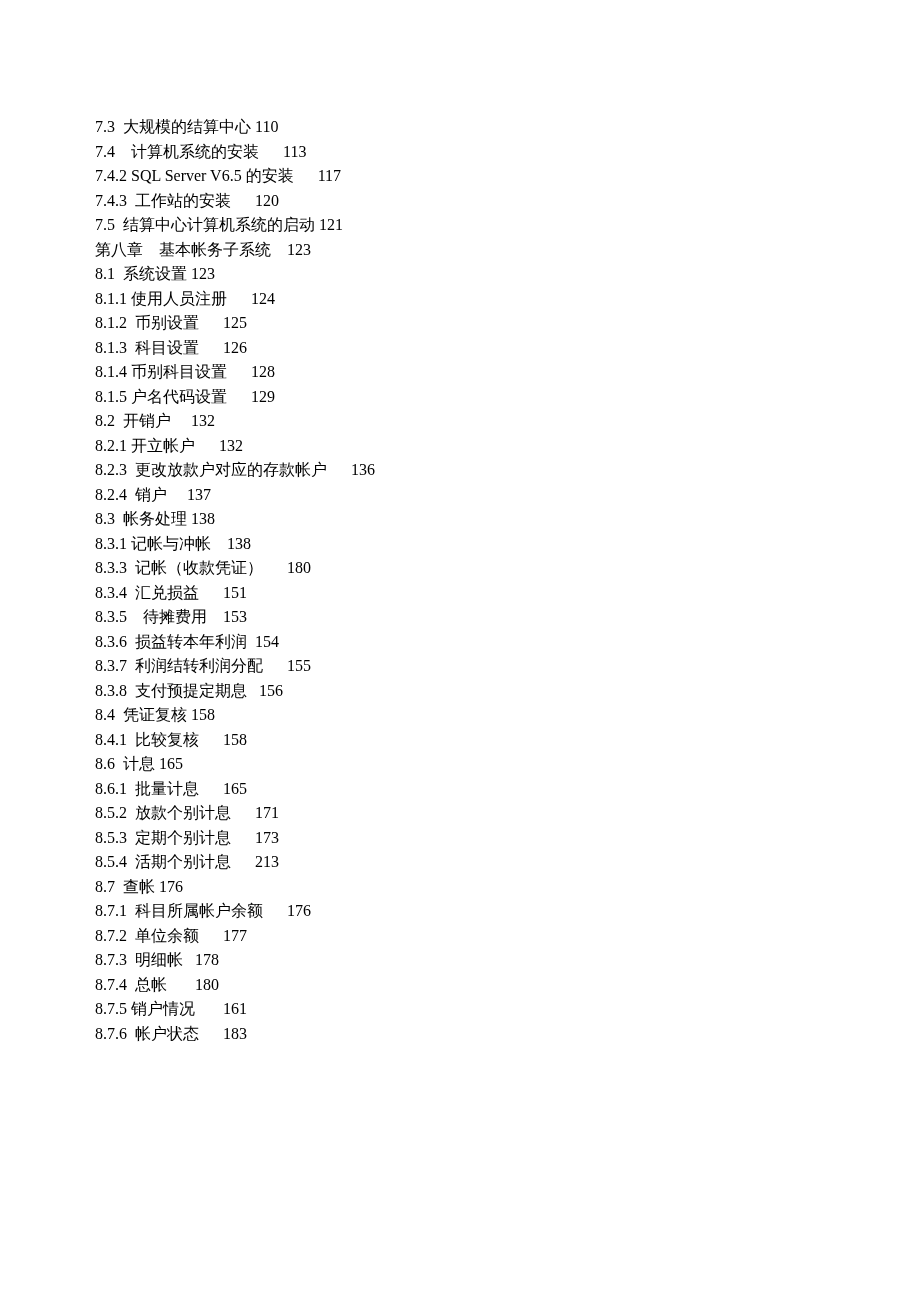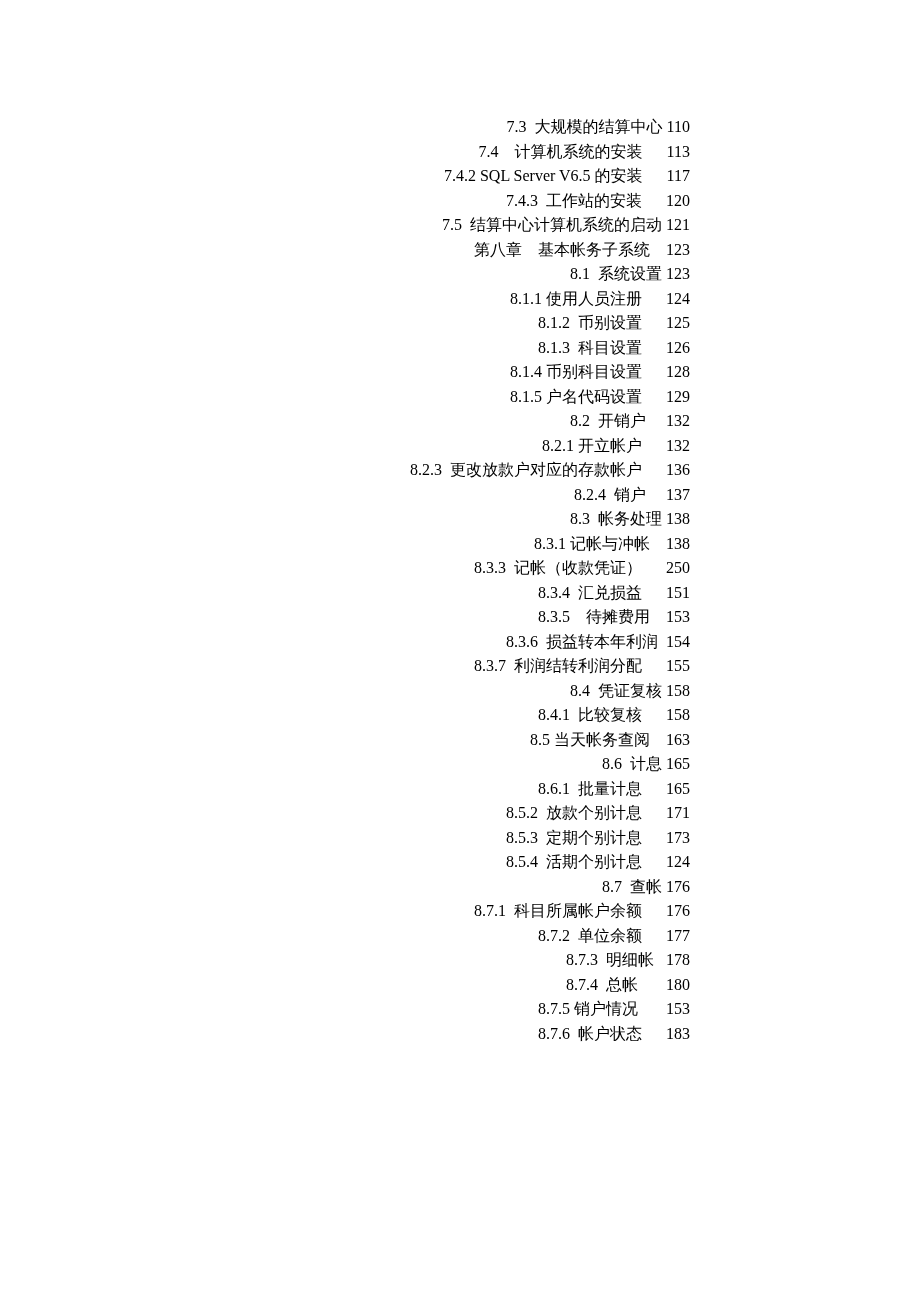--- a/index.html
+++ b/index.html
@@ -5,23 +5,22 @@
     body {
       margin: 0;
       padding: 0;
       background: #ffffff;
       font-family: "SimSun", "宋体", serif;
       font-size: 16px;
       color: #000000;
       width: 920px;
     }
     .page {
-      padding: 115px 0 0 70px;
+      padding: 115px 0 0 95px;
       width: 620px;
-      text-align: right;
     }
     .toc-line {
       line-height: 24.5px;
       white-space: pre;
     }
   </style>
 </head>
 <body>
 
 <div class="page">
@@ -37,34 +36,34 @@
       <div class="toc-line">8.1.2  币别设置      125</div>
       <div class="toc-line">8.1.3  科目设置      126</div>
       <div class="toc-line">8.1.4 币别科目设置      128</div>
       <div class="toc-line">8.1.5 户名代码设置      129</div>
       <div class="toc-line">8.2  开销户     132</div>
       <div class="toc-line">8.2.1 开立帐户      132</div>
       <div class="toc-line">8.2.3  更改放款户对应的存款帐户      136</div>
       <div class="toc-line">8.2.4  销户     137</div>
       <div class="toc-line">8.3  帐务处理 138</div>
       <div class="toc-line">8.3.1 记帐与冲帐    138</div>
-      <div class="toc-line">8.3.3  记帐（收款凭证）      250</div>
+      <div class="toc-line">8.3.3  记帐（收款凭证）      180</div>
       <div class="toc-line">8.3.4  汇兑损益      151</div>
       <div class="toc-line">8.3.5    待摊费用    153</div>
       <div class="toc-line">8.3.6  损益转本年利润  154</div>
       <div class="toc-line">8.3.7  利润结转利润分配      155</div>
+      <div class="toc-line">8.3.8  支付预提定期息   156</div>
       <div class="toc-line">8.4  凭证复核 158</div>
       <div class="toc-line">8.4.1  比较复核      158</div>
-      <div class="toc-line">8.5 当天帐务查阅    163</div>
       <div class="toc-line">8.6  计息 165</div>
       <div class="toc-line">8.6.1  批量计息      165</div>
       <div class="toc-line">8.5.2  放款个别计息      171</div>
       <div class="toc-line">8.5.3  定期个别计息      173</div>
-      <div class="toc-line">8.5.4  活期个别计息      124</div>
+      <div class="toc-line">8.5.4  活期个别计息      213</div>
       <div class="toc-line">8.7  查帐 176</div>
       <div class="toc-line">8.7.1  科目所属帐户余额      176</div>
       <div class="toc-line">8.7.2  单位余额      177</div>
       <div class="toc-line">8.7.3  明细帐   178</div>
       <div class="toc-line">8.7.4  总帐       180</div>
-      <div class="toc-line">8.7.5 销户情况       153</div>
+      <div class="toc-line">8.7.5 销户情况       161</div>
       <div class="toc-line">8.7.6  帐户状态      183</div>
     </div>
 </div>
 
 </body></html>

